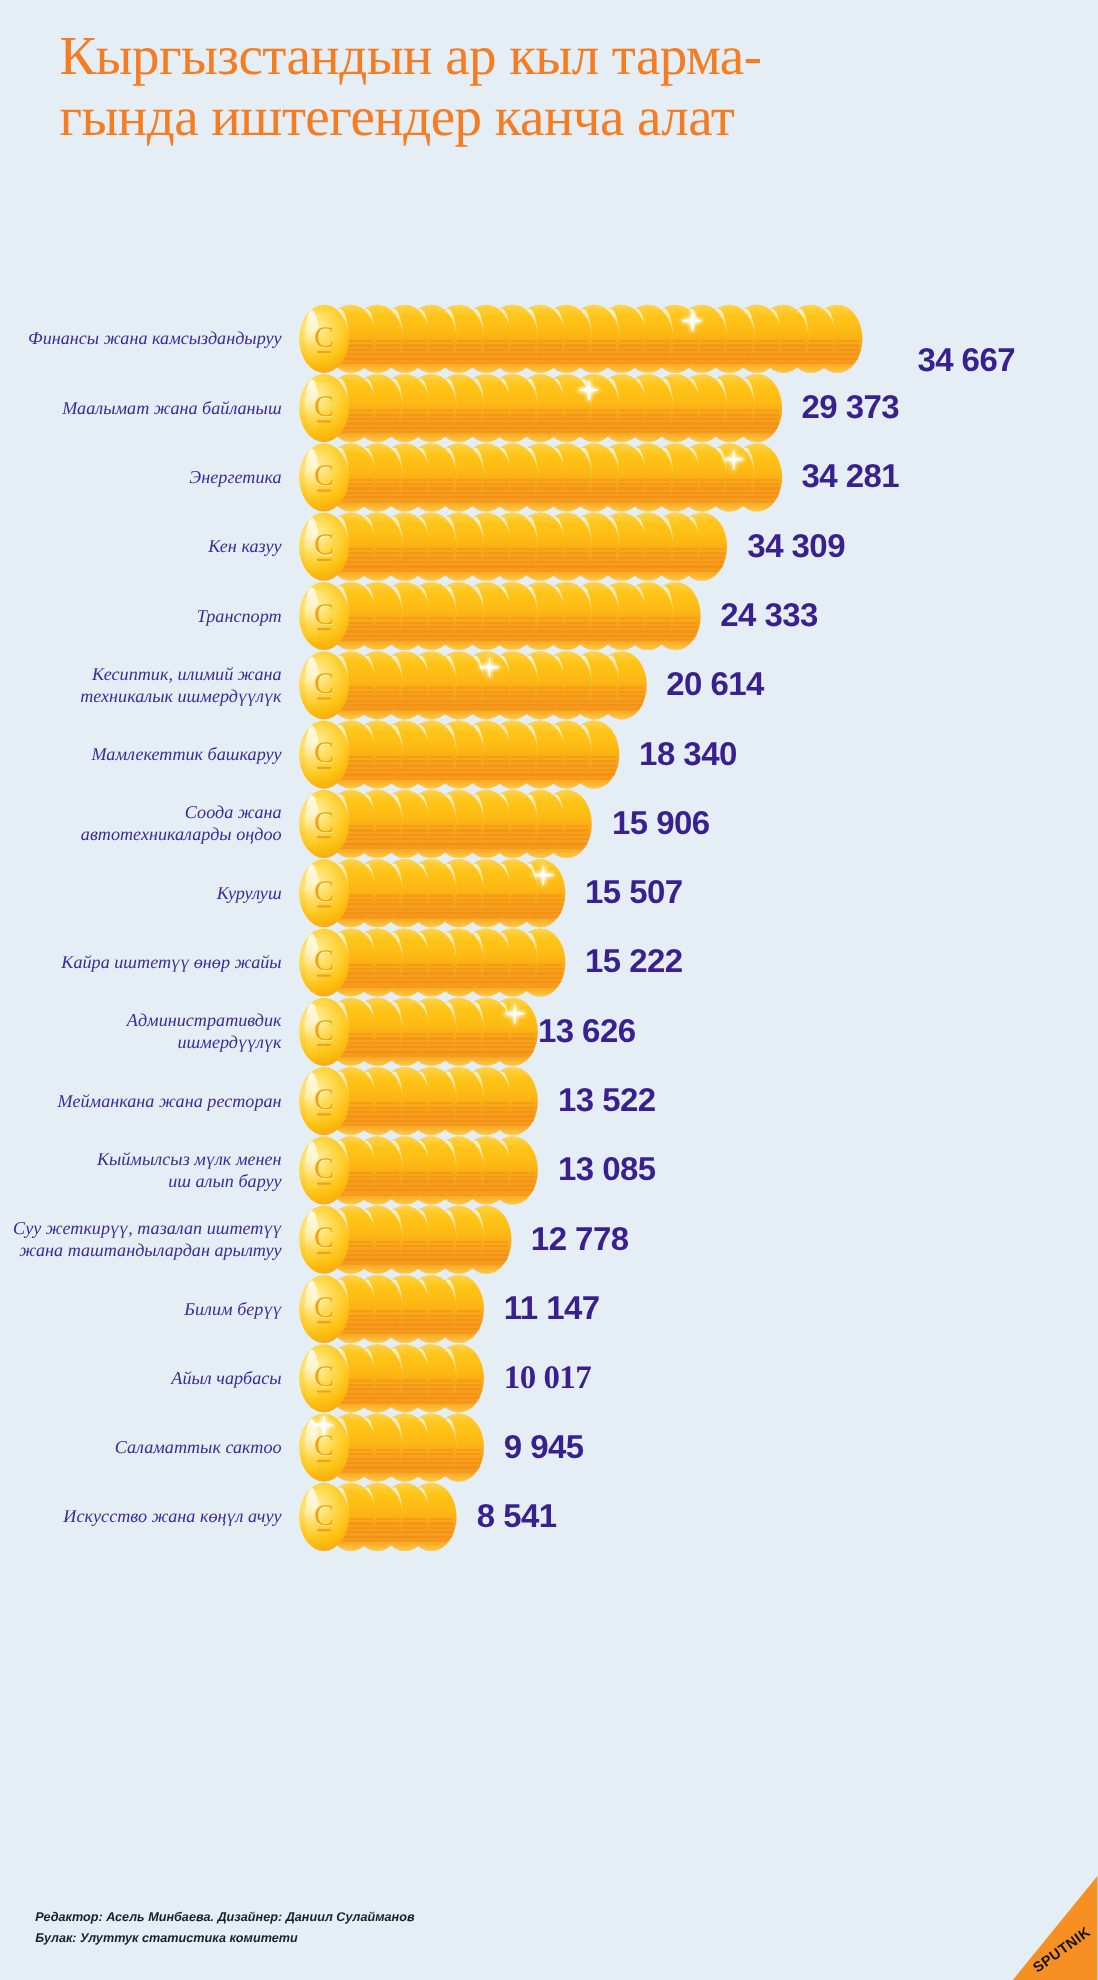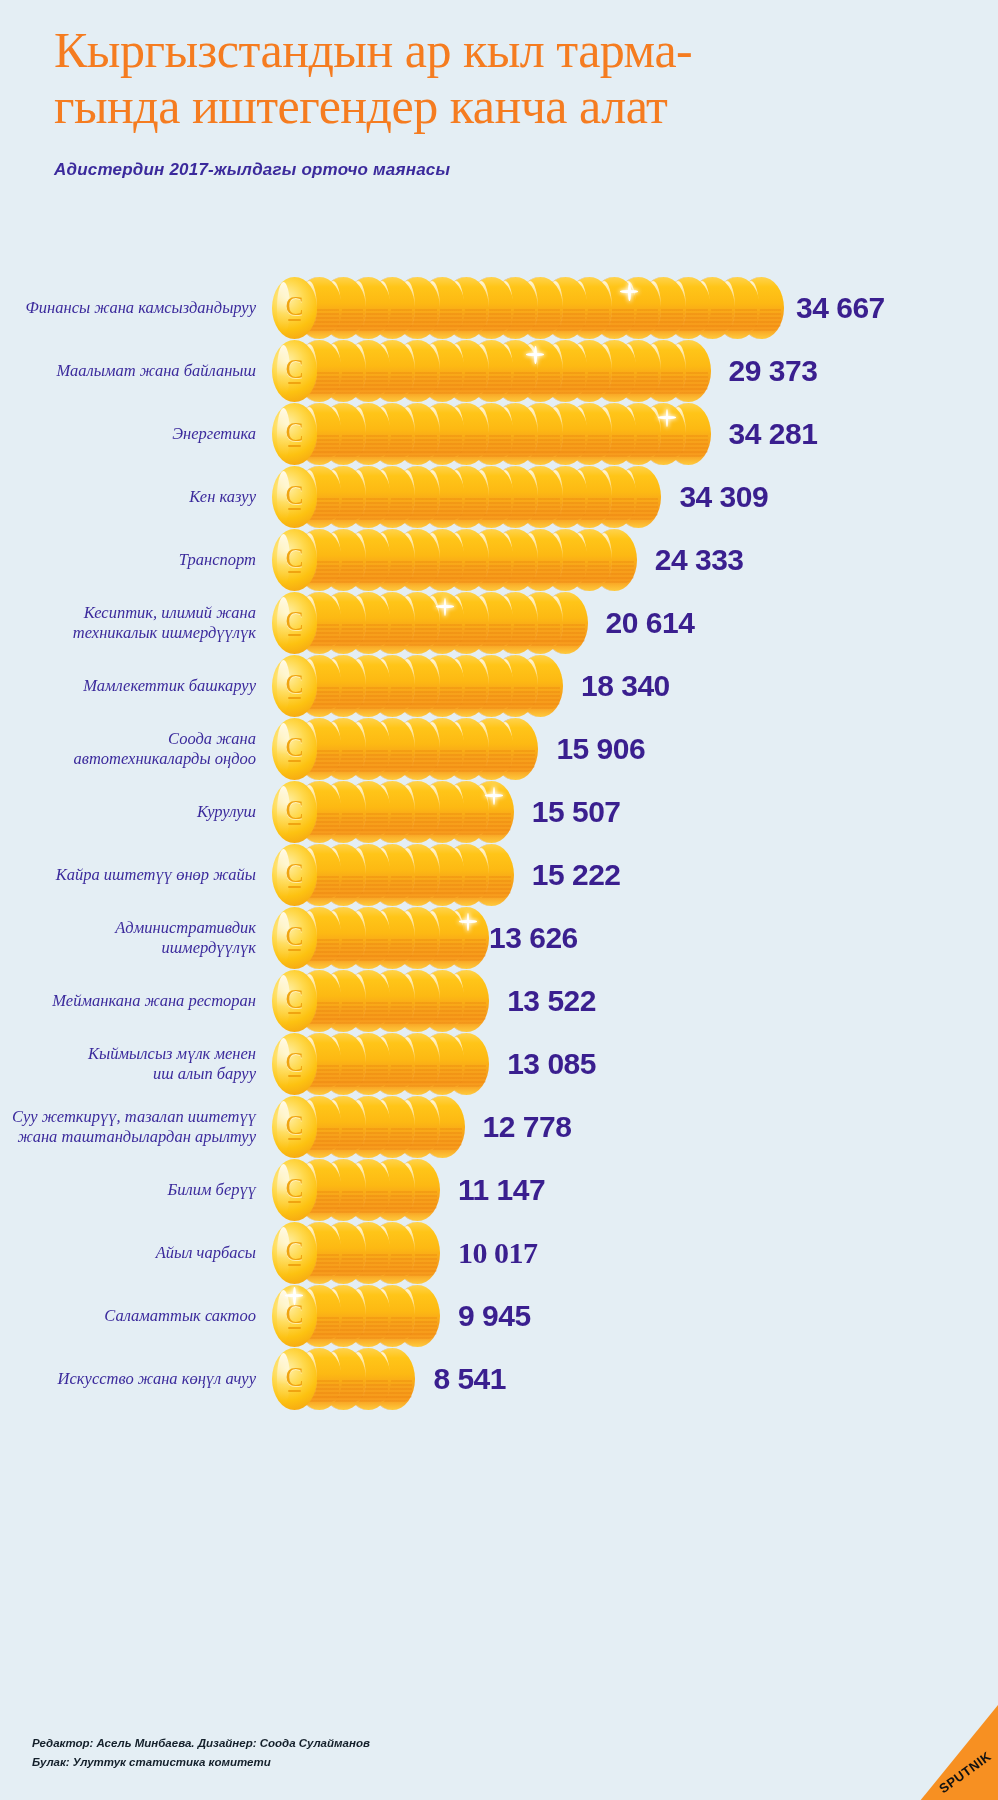--- a/index.html
+++ b/index.html
@@ -173,21 +173,20 @@
     letter-spacing:0.5px;
     color:#111;
   }
 </style>
 </head>
 <body>
 
 <div id="header">
   <div id="title">Кыргызстандын ар кыл тарма-
 гында иштегендер канча алат</div>
-  <div id="subtitle">Адистердин 2017-жылдагы орточо маянасы</div>
 </div>
 
 <div id="chart">
     <div class="row">
       <div class="row-label">Финансы жана камсыздандыруу</div>
       <div class="stack" style="width: 512.4px;">
         <div class="coin" style="left: 467.4px; z-index: 21;"></div>
         <div class="coin" style="left: 442.8px; z-index: 22;"></div>
         <div class="coin" style="left: 418.2px; z-index: 23;"></div>
         <div class="coin" style="left: 393.6px; z-index: 24;"></div>
@@ -207,21 +206,21 @@
         <div class="coin" style="left: 49.2px; z-index: 38;"></div>
         <div class="coin" style="left: 24.6px; z-index: 39;"></div>
         <div class="coin face" style="left: 0px; z-index: 40;">
           <div class="som">
             <span>C</span>
             <span class="bar"></span>
           </div>
         </div>
         <div class="sparkle" style="left: 348.432px; top: 6px;"></div>
       </div>
-      <div class="value" style="left: 796px;">34 667</div>
+      <div class="value" style="left: 834px; margin-top: 20px;">34 667</div>
     </div>
     <div class="row">
       <div class="row-label">Маалымат жана байланыш</div>
       <div class="stack" style="width: 438.6px;">
         <div class="coin" style="left: 393.6px; z-index: 24;"></div>
         <div class="coin" style="left: 369px; z-index: 25;"></div>
         <div class="coin" style="left: 344.4px; z-index: 26;"></div>
         <div class="coin" style="left: 319.8px; z-index: 27;"></div>
         <div class="coin" style="left: 295.2px; z-index: 28;"></div>
         <div class="coin" style="left: 270.6px; z-index: 29;"></div>
@@ -578,20 +577,20 @@
             <span>C</span>
             <span class="bar"></span>
           </div>
         </div>
       </div>
       <div class="value" style="left: 433.4px;">8 541</div>
     </div>
   </div>
 
 <div id="footer">
-  <div>Редактор: Асель Минбаева. Дизайнер: Соода Сулайманов</div>
+  <div>Редактор: Асель Минбаева. Дизайнер: Даниил Сулайманов</div>
   <div>Булак: Улуттук статистика комитети</div>
 </div>
 
 <div id="sputnik-logo">
   <div id="sputnik-tri"></div>
   <div id="sputnik-word">SPUTNIK</div>
 </div>
 
 </body></html>

